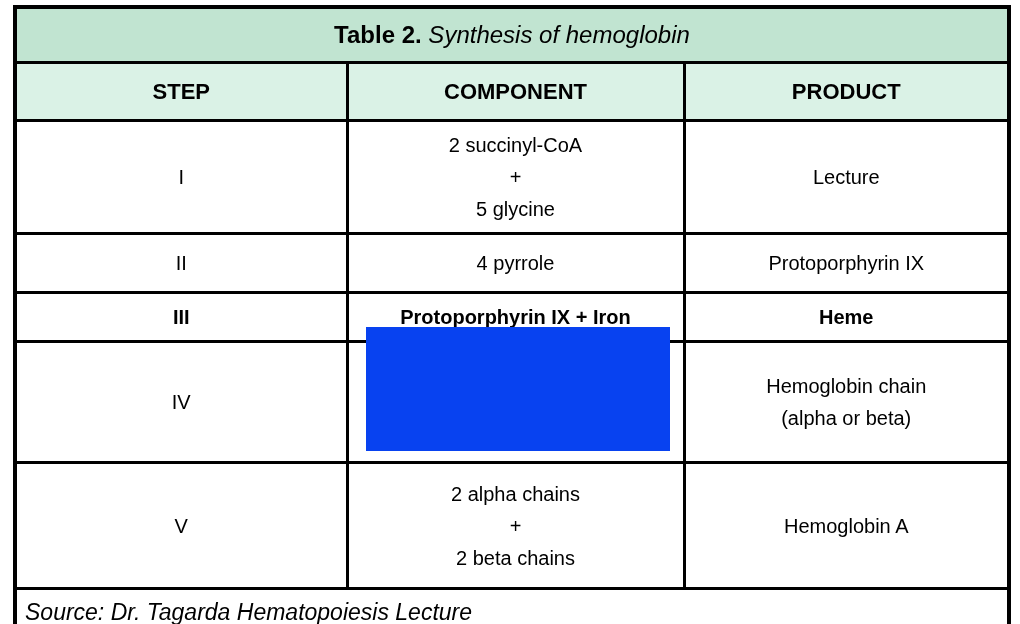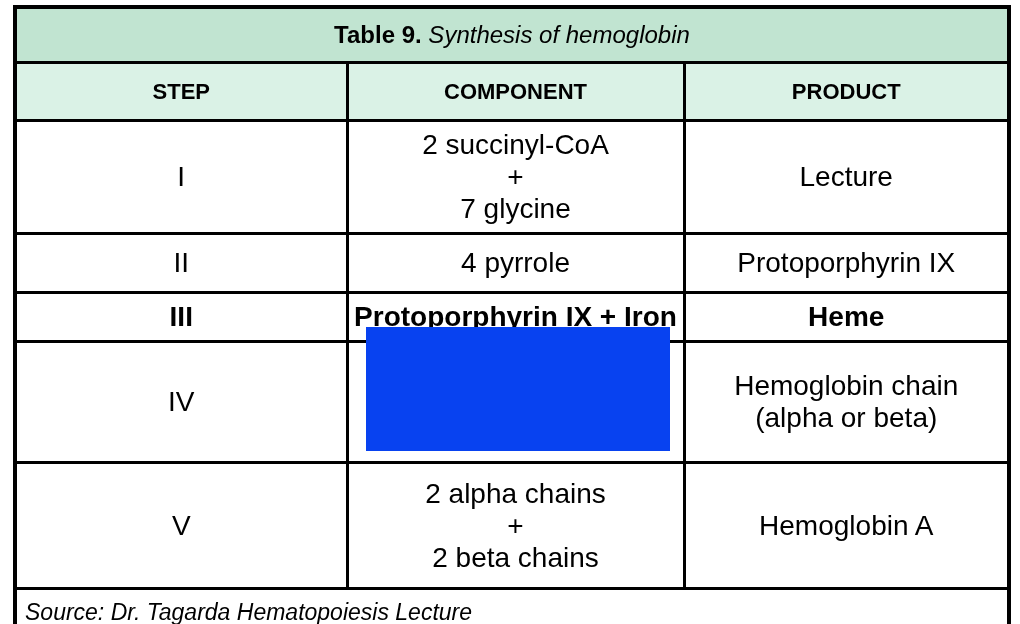--- a/index.html
+++ b/index.html
@@ -23,21 +23,21 @@
     width: 994px;
     border-collapse: collapse;
     table-layout: fixed;
     border: 4px solid #000;
   }
   .hb-table td, .hb-table th {
     border: 3px solid #000;
     text-align: center;
     vertical-align: middle;
     padding: 0;
-    font-size: 28px;
+    font-size: 20px;
     line-height: 32px;
     font-weight: normal;
   }
   col.c1 { width: 332px; }
   col.c2 { width: 337px; }
   col.c3 { width: 325px; }
   tr.title-row td {
     height: 52px;
     font-size: 24px;
   }
@@ -78,36 +78,36 @@
   <table class="hb-table">
     <colgroup>
         <col class="c1">
         <col class="c2">
         <col class="c3">
       </colgroup>
 
     <tbody>
         <tr class="title-row">
       <td colspan="3" style="background-color: rgb(193, 228, 209);">
-        <span class="bold">Table 9.</span><span class="italic"> Synthesis of hemoglobin</span>
+        <span class="bold">Table 2.</span><span class="italic"> Synthesis of hemoglobin</span>
       </td>
     </tr>
 
     <tr class="header-row">
       <th style="background-color: rgb(218, 242, 230);">STEP</th>
       <th style="background-color: rgb(218, 242, 230);">COMPONENT</th>
       <th style="background-color: rgb(218, 242, 230);">PRODUCT</th>
     </tr>
 
     <tr class="row-1">
       <td>I</td>
       <td>
         <div class="cell-line">2 succinyl-CoA</div>
         <div class="cell-line">+</div>
-        <div class="cell-line">7 glycine</div>
+        <div class="cell-line">5 glycine</div>
       </td>
       <td>Lecture</td>
     </tr>
 
     <tr class="row-2">
       <td>II</td>
       <td>4 pyrrole</td>
       <td>Protoporphyrin IX</td>
     </tr>
 

